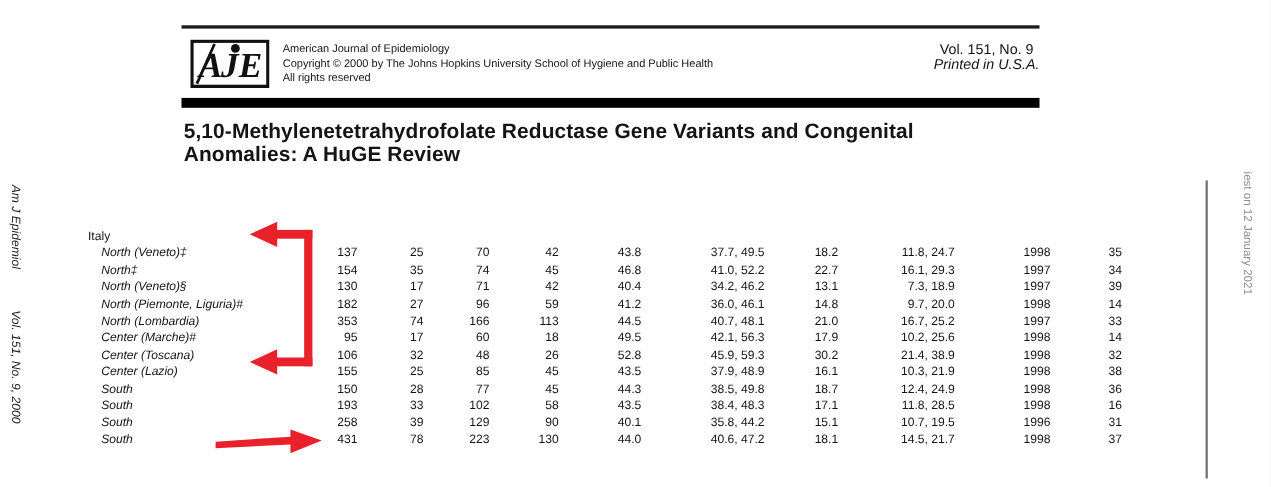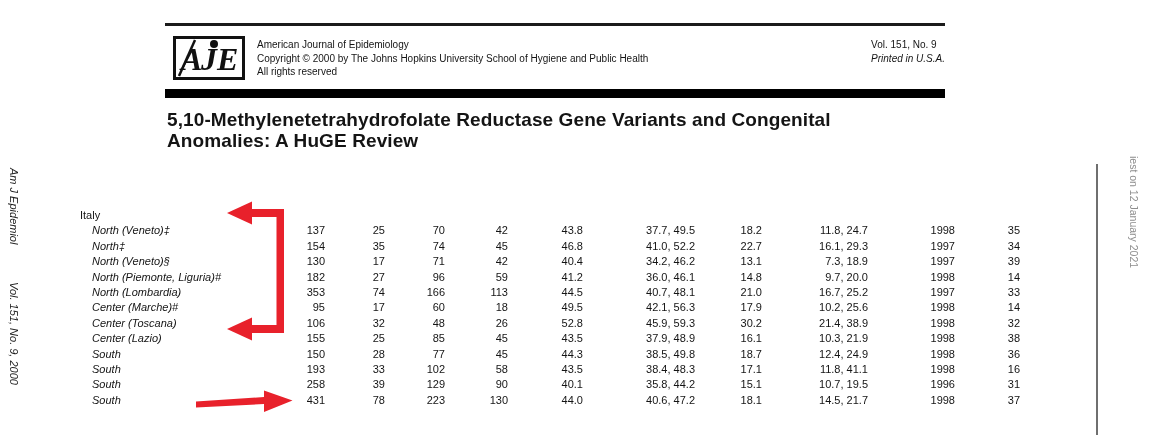--- a/index.html
+++ b/index.html
@@ -6,21 +6,21 @@
   .page{
     position:relative;width:1155px;height:443px;background:#ffffff;
     font-family:"Liberation Sans",sans-serif;color:#141414;overflow:hidden;
   }
   
   .rule-thin{position:absolute;left:165px;top:23px;width:780px;height:3px;background:#1b1b1b;}
   .rule-thick{position:absolute;left:165px;top:89px;width:780px;height:9px;background:#000;}
   .masthead{position:absolute;left:165px;top:36px;width:780px;display:flex;align-items:flex-start;}
   .logo-box{width:72px;height:44px;margin-left:8px;flex:0 0 auto;}
   .mast-text{flex:1 1 auto;padding-left:12px;font-size:10px;line-height:13.5px;padding-top:2px;}
-  .mast-right{flex:0 0 auto;text-align:left;font-size:10px;line-height:13.5px;padding-top:2px;}
+  .mast-right{flex:0 0 auto;text-align:center;font-size:13px;line-height:13.5px;padding-top:2px;}
   .italic{font-style:italic;}
   
   .title{position:absolute;left:167px;top:109px;font-size:19px;font-weight:bold;line-height:21px;letter-spacing:.1px;}
   
   .dtable{position:absolute;left:78px;top:208px;border-collapse:collapse;table-layout:fixed;width:942px;}
   .dtable td{padding:0;height:15.4px;line-height:15.4px;font-size:11px;white-space:nowrap;overflow:visible;}
   .dtable td.lbl{text-align:left;padding-left:14px;font-style:italic;}
   .dtable td.grp{text-align:left;padding-left:2px;}
   .dtable td.num{text-align:right;}
   
@@ -205,21 +205,21 @@
         </tr>
         <tr>
           <td class="lbl">South</td>
           <td class="num">193</td>
           <td class="num">33</td>
           <td class="num">102</td>
           <td class="num">58</td>
           <td class="num">43.5</td>
           <td class="num">38.4, 48.3</td>
           <td class="num">17.1</td>
-          <td class="num">11.8, 41.1</td>
+          <td class="num">11.8, 28.5</td>
           <td class="num">1998</td>
           <td class="num">16</td>
         </tr>
         <tr>
           <td class="lbl">South</td>
           <td class="num">258</td>
           <td class="num">39</td>
           <td class="num">129</td>
           <td class="num">90</td>
           <td class="num">40.1</td>

